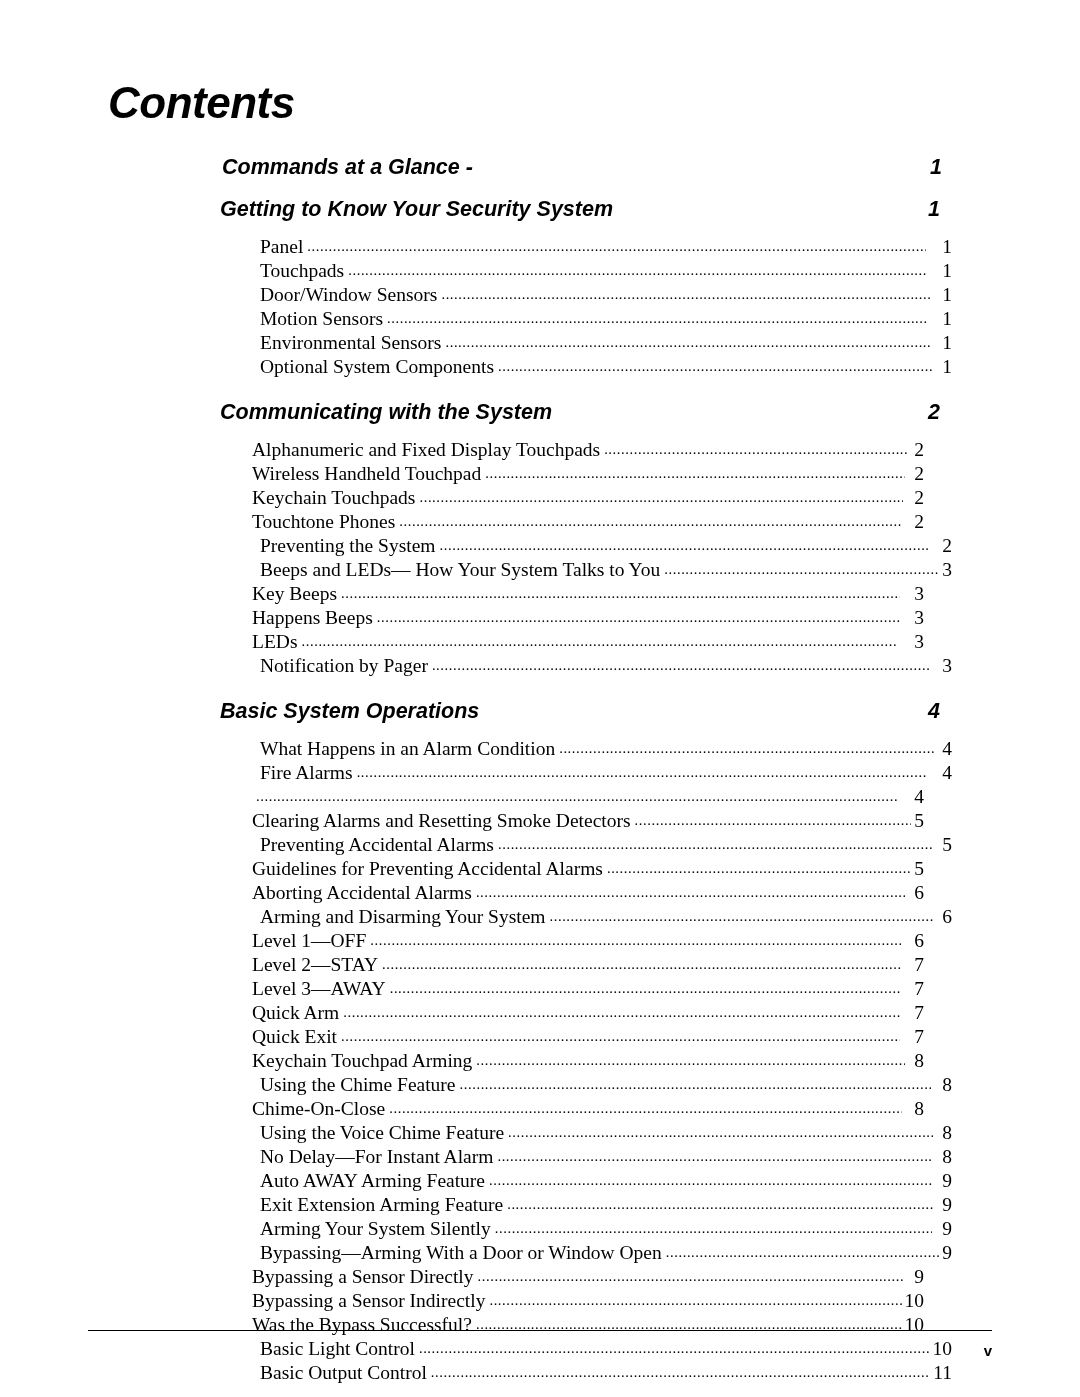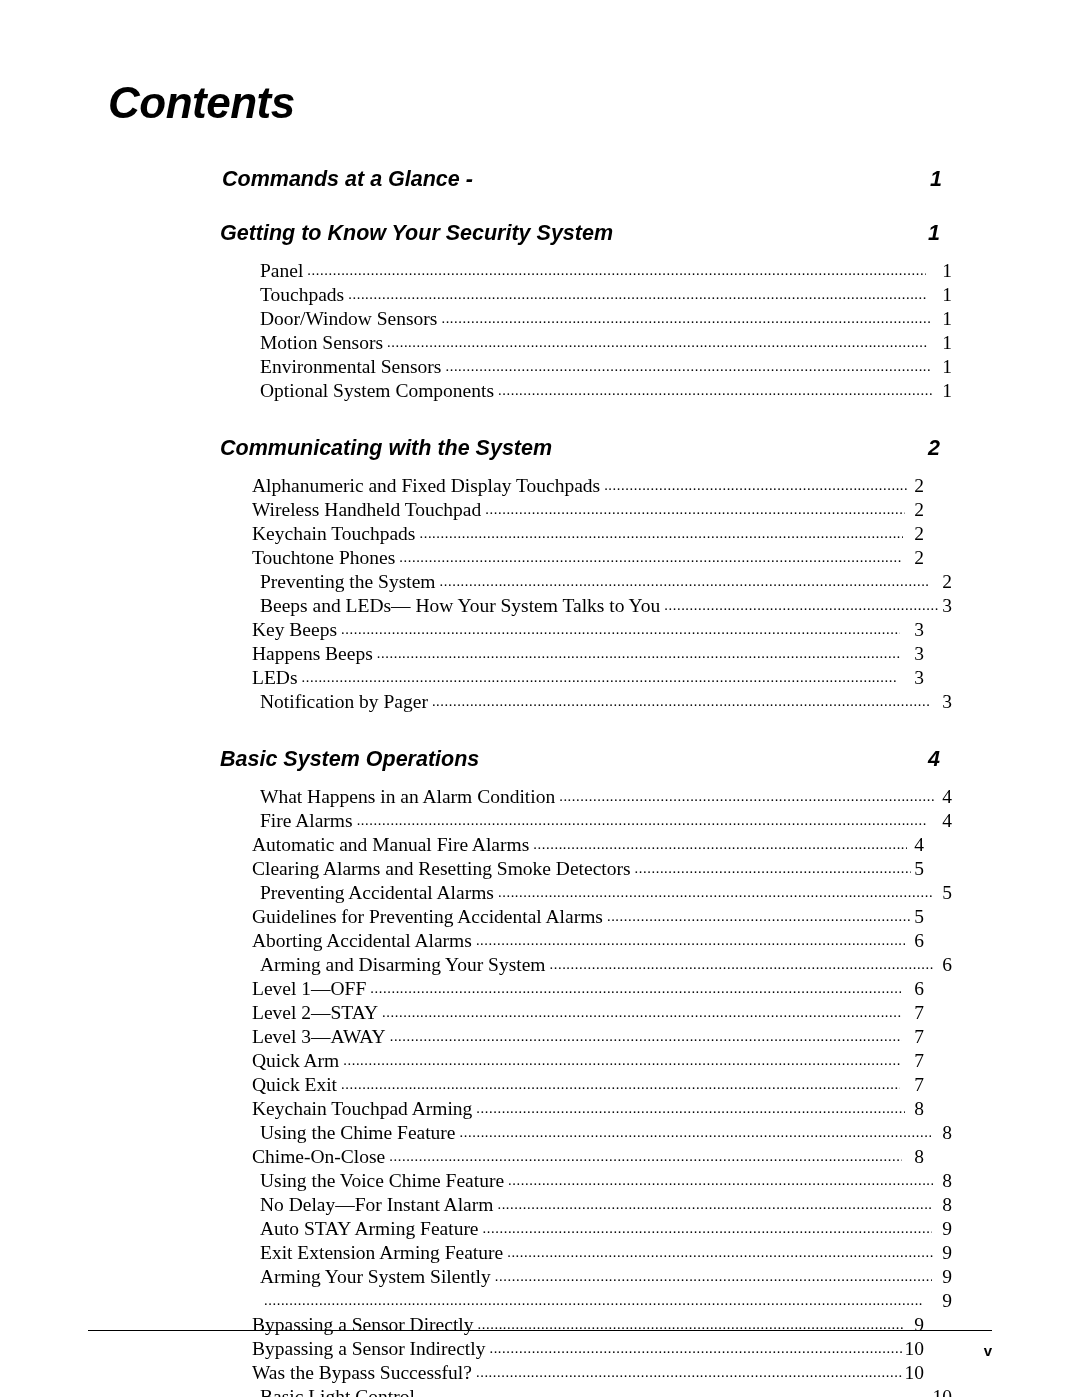--- a/index.html
+++ b/index.html
@@ -62,21 +62,21 @@
     white-space: nowrap;
     text-align: right;
   }
 
   
   .chap {
     font-family: "Liberation Sans", sans-serif;
     font-weight: bold;
     font-style: italic;
     font-size: 21.5px;
-    margin-top: 12px;
+    margin-top: 0;
   }
   .chap .pg {
     font-family: "Liberation Sans", sans-serif;
     font-weight: bold;
     font-style: italic;
     font-size: 21.5px;
     width: 42px;
   }
   .chap .dots { visibility: hidden; }
 
@@ -234,21 +234,20 @@
         <span class="lbl">What Happens in an Alarm Condition</span>
         <span class="dots">..................................................................................................................................................................</span>
         <span class="pg">4</span>
       </div>
       <div class="row lvl1">
         <span class="lbl">Fire Alarms</span>
         <span class="dots">..................................................................................................................................................................</span>
         <span class="pg">4</span>
       </div>
       <div class="row lvl2">
-        <span class="lbl">Automatic and Manual Fire Alarms</span>
         <span class="dots">..................................................................................................................................................................</span>
         <span class="pg">4</span>
       </div>
       <div class="row lvl2">
         <span class="lbl">Clearing Alarms and Resetting Smoke Detectors</span>
         <span class="dots">..................................................................................................................................................................</span>
         <span class="pg">5</span>
       </div>
       <div class="row lvl1">
         <span class="lbl">Preventing Accidental Alarms</span>
@@ -314,35 +313,36 @@
         <span class="lbl">Using the Voice Chime Feature</span>
         <span class="dots">..................................................................................................................................................................</span>
         <span class="pg">8</span>
       </div>
       <div class="row lvl1">
         <span class="lbl">No Delay—For Instant Alarm</span>
         <span class="dots">..................................................................................................................................................................</span>
         <span class="pg">8</span>
       </div>
       <div class="row lvl1">
-        <span class="lbl">Auto STAY Arming Feature</span>
+        <span class="lbl">Auto AWAY Arming Feature</span>
         <span class="dots">..................................................................................................................................................................</span>
         <span class="pg">9</span>
       </div>
       <div class="row lvl1">
         <span class="lbl">Exit Extension Arming Feature</span>
         <span class="dots">..................................................................................................................................................................</span>
         <span class="pg">9</span>
       </div>
       <div class="row lvl1">
         <span class="lbl">Arming Your System Silently</span>
         <span class="dots">..................................................................................................................................................................</span>
         <span class="pg">9</span>
       </div>
       <div class="row lvl1">
+        <span class="lbl">Bypassing—Arming With a Door or Window Open</span>
         <span class="dots">..................................................................................................................................................................</span>
         <span class="pg">9</span>
       </div>
       <div class="row lvl2">
         <span class="lbl">Bypassing a Sensor Directly</span>
         <span class="dots">..................................................................................................................................................................</span>
         <span class="pg">9</span>
       </div>
       <div class="row lvl2">
         <span class="lbl">Bypassing a Sensor Indirectly</span>

